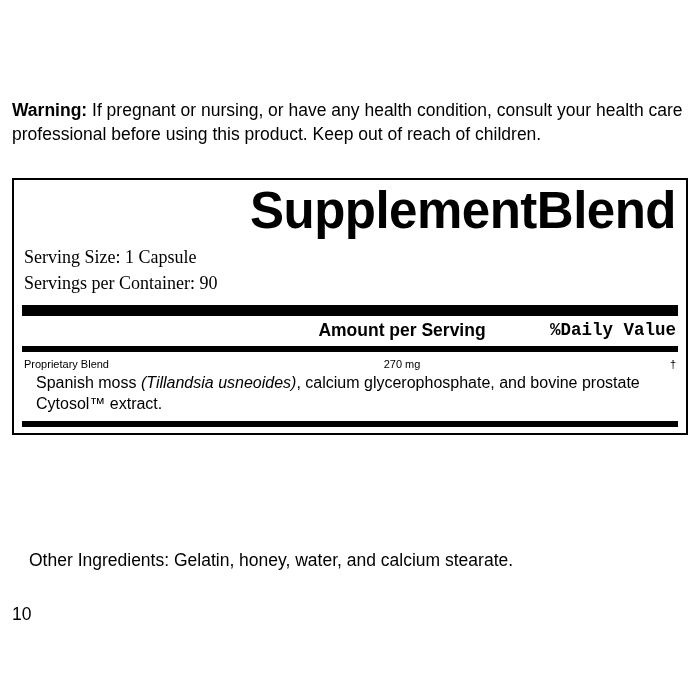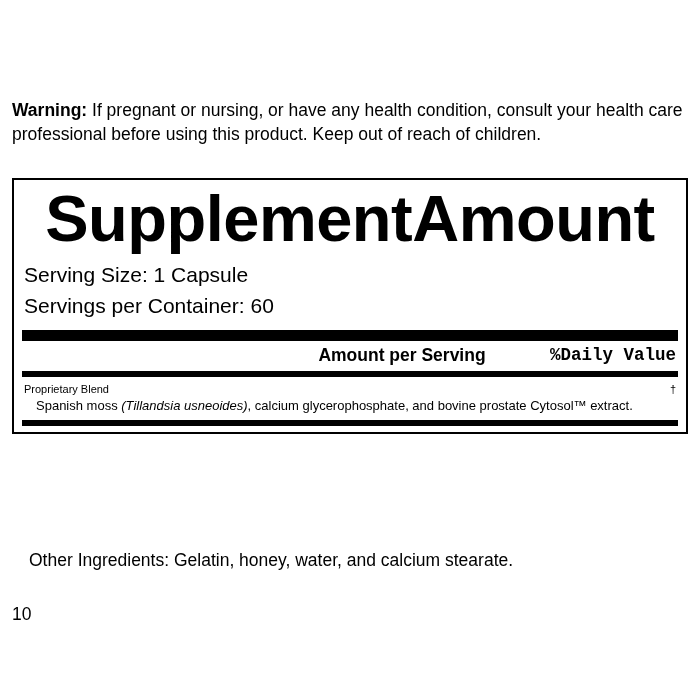--- a/index.html
+++ b/index.html
@@ -33,33 +33,34 @@
   
   .panel {
     position: absolute;
     left: 12px;
     top: 178px;
     width: 676px;
     border: 2.5px solid #000;
     padding: 0 8px 6px 8px;
   }
   .sf-title {
-    font-size: 65px;
+    font-size: 51px;
     font-weight: bold;
     letter-spacing: -0.5px;
     display: flex;
-    justify-content: center;
+    justify-content: flex-end;
     line-height: 1.16;
     padding: 1px 2px 2px 2px;
     white-space: nowrap;
   }
   .serving-lines {
-    font-size: 21px;
+    font-size: 18px;
     line-height: 1.46;
     padding: 2px 2px 0 2px;
+    font-family: Liberation Serif, serif;
   }
   .rule-thick {
     height: 11px;
     background: #000;
     margin: 8px 0 0 0;
   }
   .rule-med {
     height: 6px;
     background: #000;
     margin: 0;
@@ -78,21 +79,21 @@
   .row-main {
     display: flex;
     font-size: 11px;
     padding: 6px 2px 0 2px;
   }
   .row-main .rm-name { flex: 0 0 262px; }
   .row-main .rm-amount { flex: 0 0 232px; text-align: center; }
   .row-main .rm-dv { flex: 1; text-align: right; }
 
   .blend-desc {
-    font-size: 13px;
+    font-size: 16px;
     line-height: 1.35;
     padding: 2px 2px 6px 14px;
   }
   .blend-desc em { font-style: italic; }
 
   .footnote {
     font-size: 17px;
     padding: 5px 2px 0 10px;
   }
 
@@ -118,40 +119,41 @@
 <div class="page">
 
   <p class="warning">
     <span class="w-label">Warning:</span><span> If pregnant or nursing, or have any health condition, consult your health care professional before using this product. Keep out of reach of children.</span>
   </p>
 
   <div class="panel">
 
     <div class="sf-title">
       <span>Supplement</span>
-      <span>Amount</span>
+      <span>Blend</span>
     </div>
 
     <div class="serving-lines">
       <div>Serving Size: 1 Capsule</div>
-      <div>Servings per Container: 60</div>
+      <div>Servings per Container: 90</div>
     </div>
 
     <div class="rule-thick"></div>
 
     <div class="col-head">
       <span class="ch-blank"></span>
       <span class="ch-amount">Amount per Serving</span>
       <span class="ch-dv">%Daily Value</span>
     </div>
 
     <div class="rule-med"></div>
 
     <div class="row-main">
       <span class="rm-name">Proprietary Blend</span>
+      <span class="rm-amount">270 mg</span>
       <span class="rm-dv">†</span>
     </div>
 
     <div class="blend-desc">
       <span>Spanish moss </span><em>(Tillandsia usneoides)</em><span>, calcium glycerophosphate, and bovine prostate Cytosol™ extract.</span>
     </div>
 
     <div class="rule-med"></div>
 
   </div>

